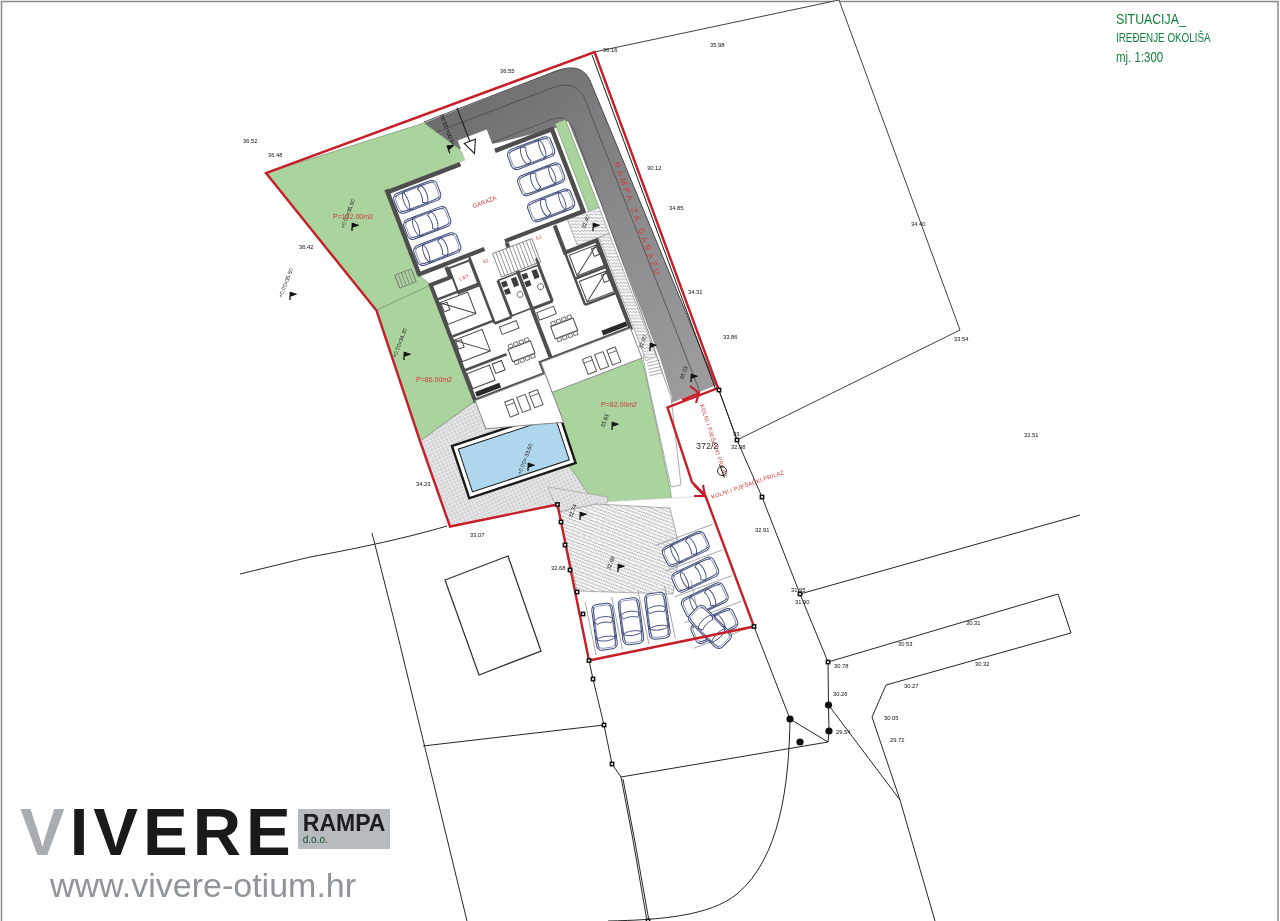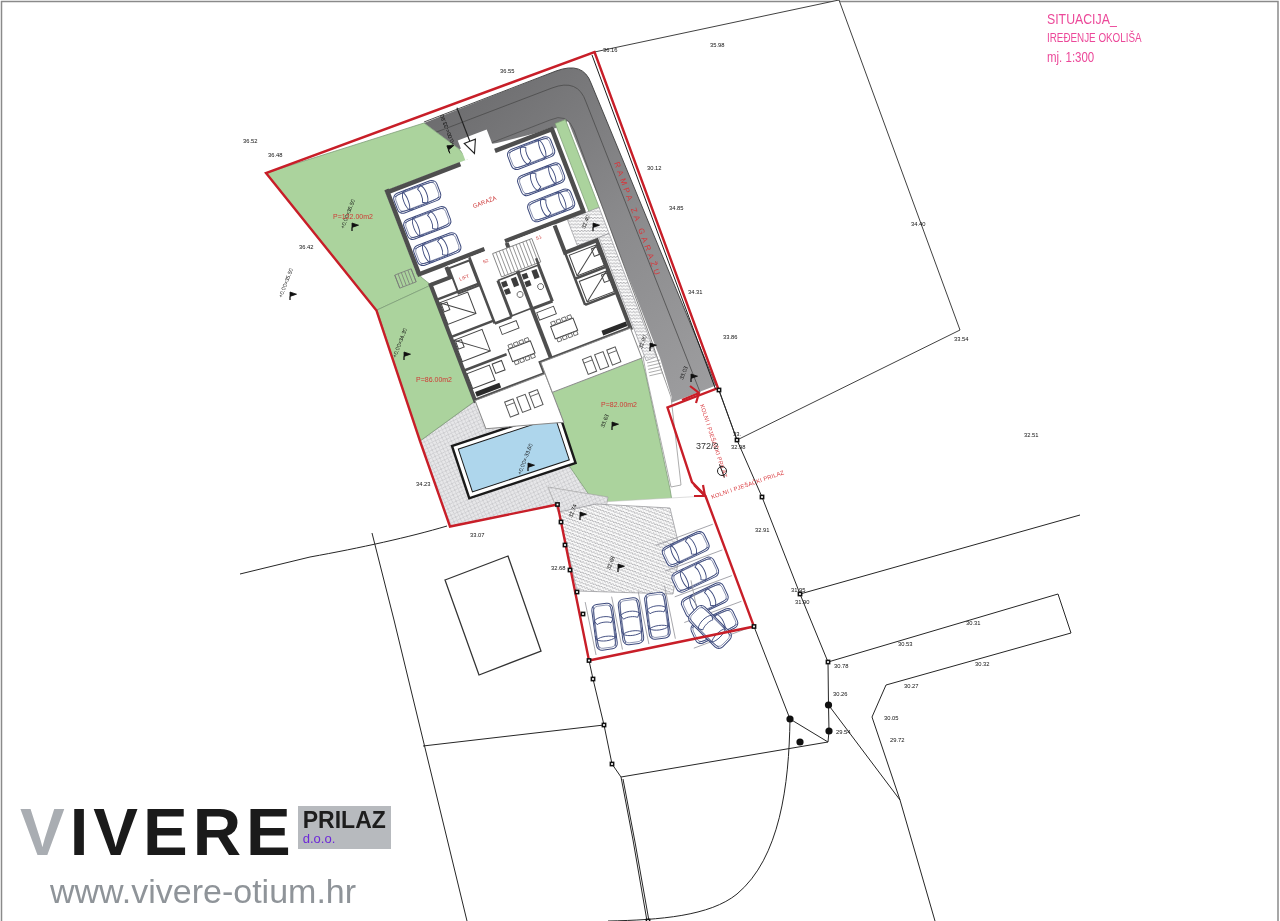--- a/index.html
+++ b/index.html
@@ -1,27 +1,27 @@
 <!DOCTYPE html>
 <html><head><meta charset="utf-8">
 <style>
 html,body{margin:0;padding:0;background:#fff;width:1280px;height:921px;overflow:hidden;position:relative}
 *{font-family:"Liberation Sans",sans-serif}
-#title{position:absolute;left:1047px;top:8px;color:#ec4899;line-height:1.45}
+#title{position:absolute;left:1116px;top:8px;color:#15803d;line-height:1.45}
 #title .t1{font-size:15px}
 #title .t2{font-size:12px}
 #title .t3{font-size:14px}
 .cond{display:inline-block;transform:scaleX(0.82);transform-origin:left}
 #logo{position:absolute;left:20px;top:798px}
 #vivere{font-size:67px;font-weight:bold;letter-spacing:5px;color:#1a1a1a;line-height:1}
 #vivere .v1{color:#a9adb2}
 #otium{display:inline-block;vertical-align:12px;background:#b7babe;color:#1d1d1d;padding:3px 5px 3px 5px;margin-left:2px}
 #otium .o1{font-size:23px;font-weight:bold;letter-spacing:0px;line-height:1}
-#otium .o2{font-size:13px;color:#6d28d9;line-height:1.05}
-#www{font-size:34px;color:#8f9499;margin-top:7px;margin-left:30px}
+#otium .o2{font-size:10px;color:#14532d;line-height:1.05}
+#www{font-size:34px;color:#8f9499;margin-top:1px;margin-left:30px}
 </style></head>
 <body>
 <svg width="1280" height="921" viewBox="0 0 1280 921">
 <defs>
 <linearGradient id="roadg" x1="430" y1="100" x2="720" y2="420" gradientUnits="userSpaceOnUse">
 <stop offset="0" stop-color="#6b6b6d"></stop>
         <stop offset="0.5" stop-color="#8a8a8c"></stop>
         <stop offset="1" stop-color="#a0a0a2"></stop>
 </linearGradient>
 <pattern id="dotty" width="5" height="5" patternUnits="userSpaceOnUse" patternTransform="rotate(20)">
@@ -312,12 +312,12 @@
     <circle cx="722" cy="471" r="4.5" fill="none" stroke="#222" stroke-width="1"></circle>
     <line x1="719.5" y1="464.5" x2="724.5" y2="477.5" stroke="#222" stroke-width="1"></line>
   </svg>
 
 <div id="title">
     <div class="t1"><span class="cond">SITUACIJA_</span></div>
     <div class="t2"><span class="cond">IREĐENJE OKOLIŠA</span></div>
     <div class="t3"><span class="cond">mj. 1:300</span></div>
   </div>
 
-<div id="logo"><span id="vivere"><span class="v1">V</span>IVERE</span><span id="otium"><div class="o1">PRILAZ</div><div class="o2">d.o.o.</div></span><div id="www">www.vivere-otium.hr</div></div>
+<div id="logo"><span id="vivere"><span class="v1">V</span>IVERE</span><span id="otium"><div class="o1">RAMPA</div><div class="o2">d.o.o.</div></span><div id="www">www.vivere-otium.hr</div></div>
 </body></html>

